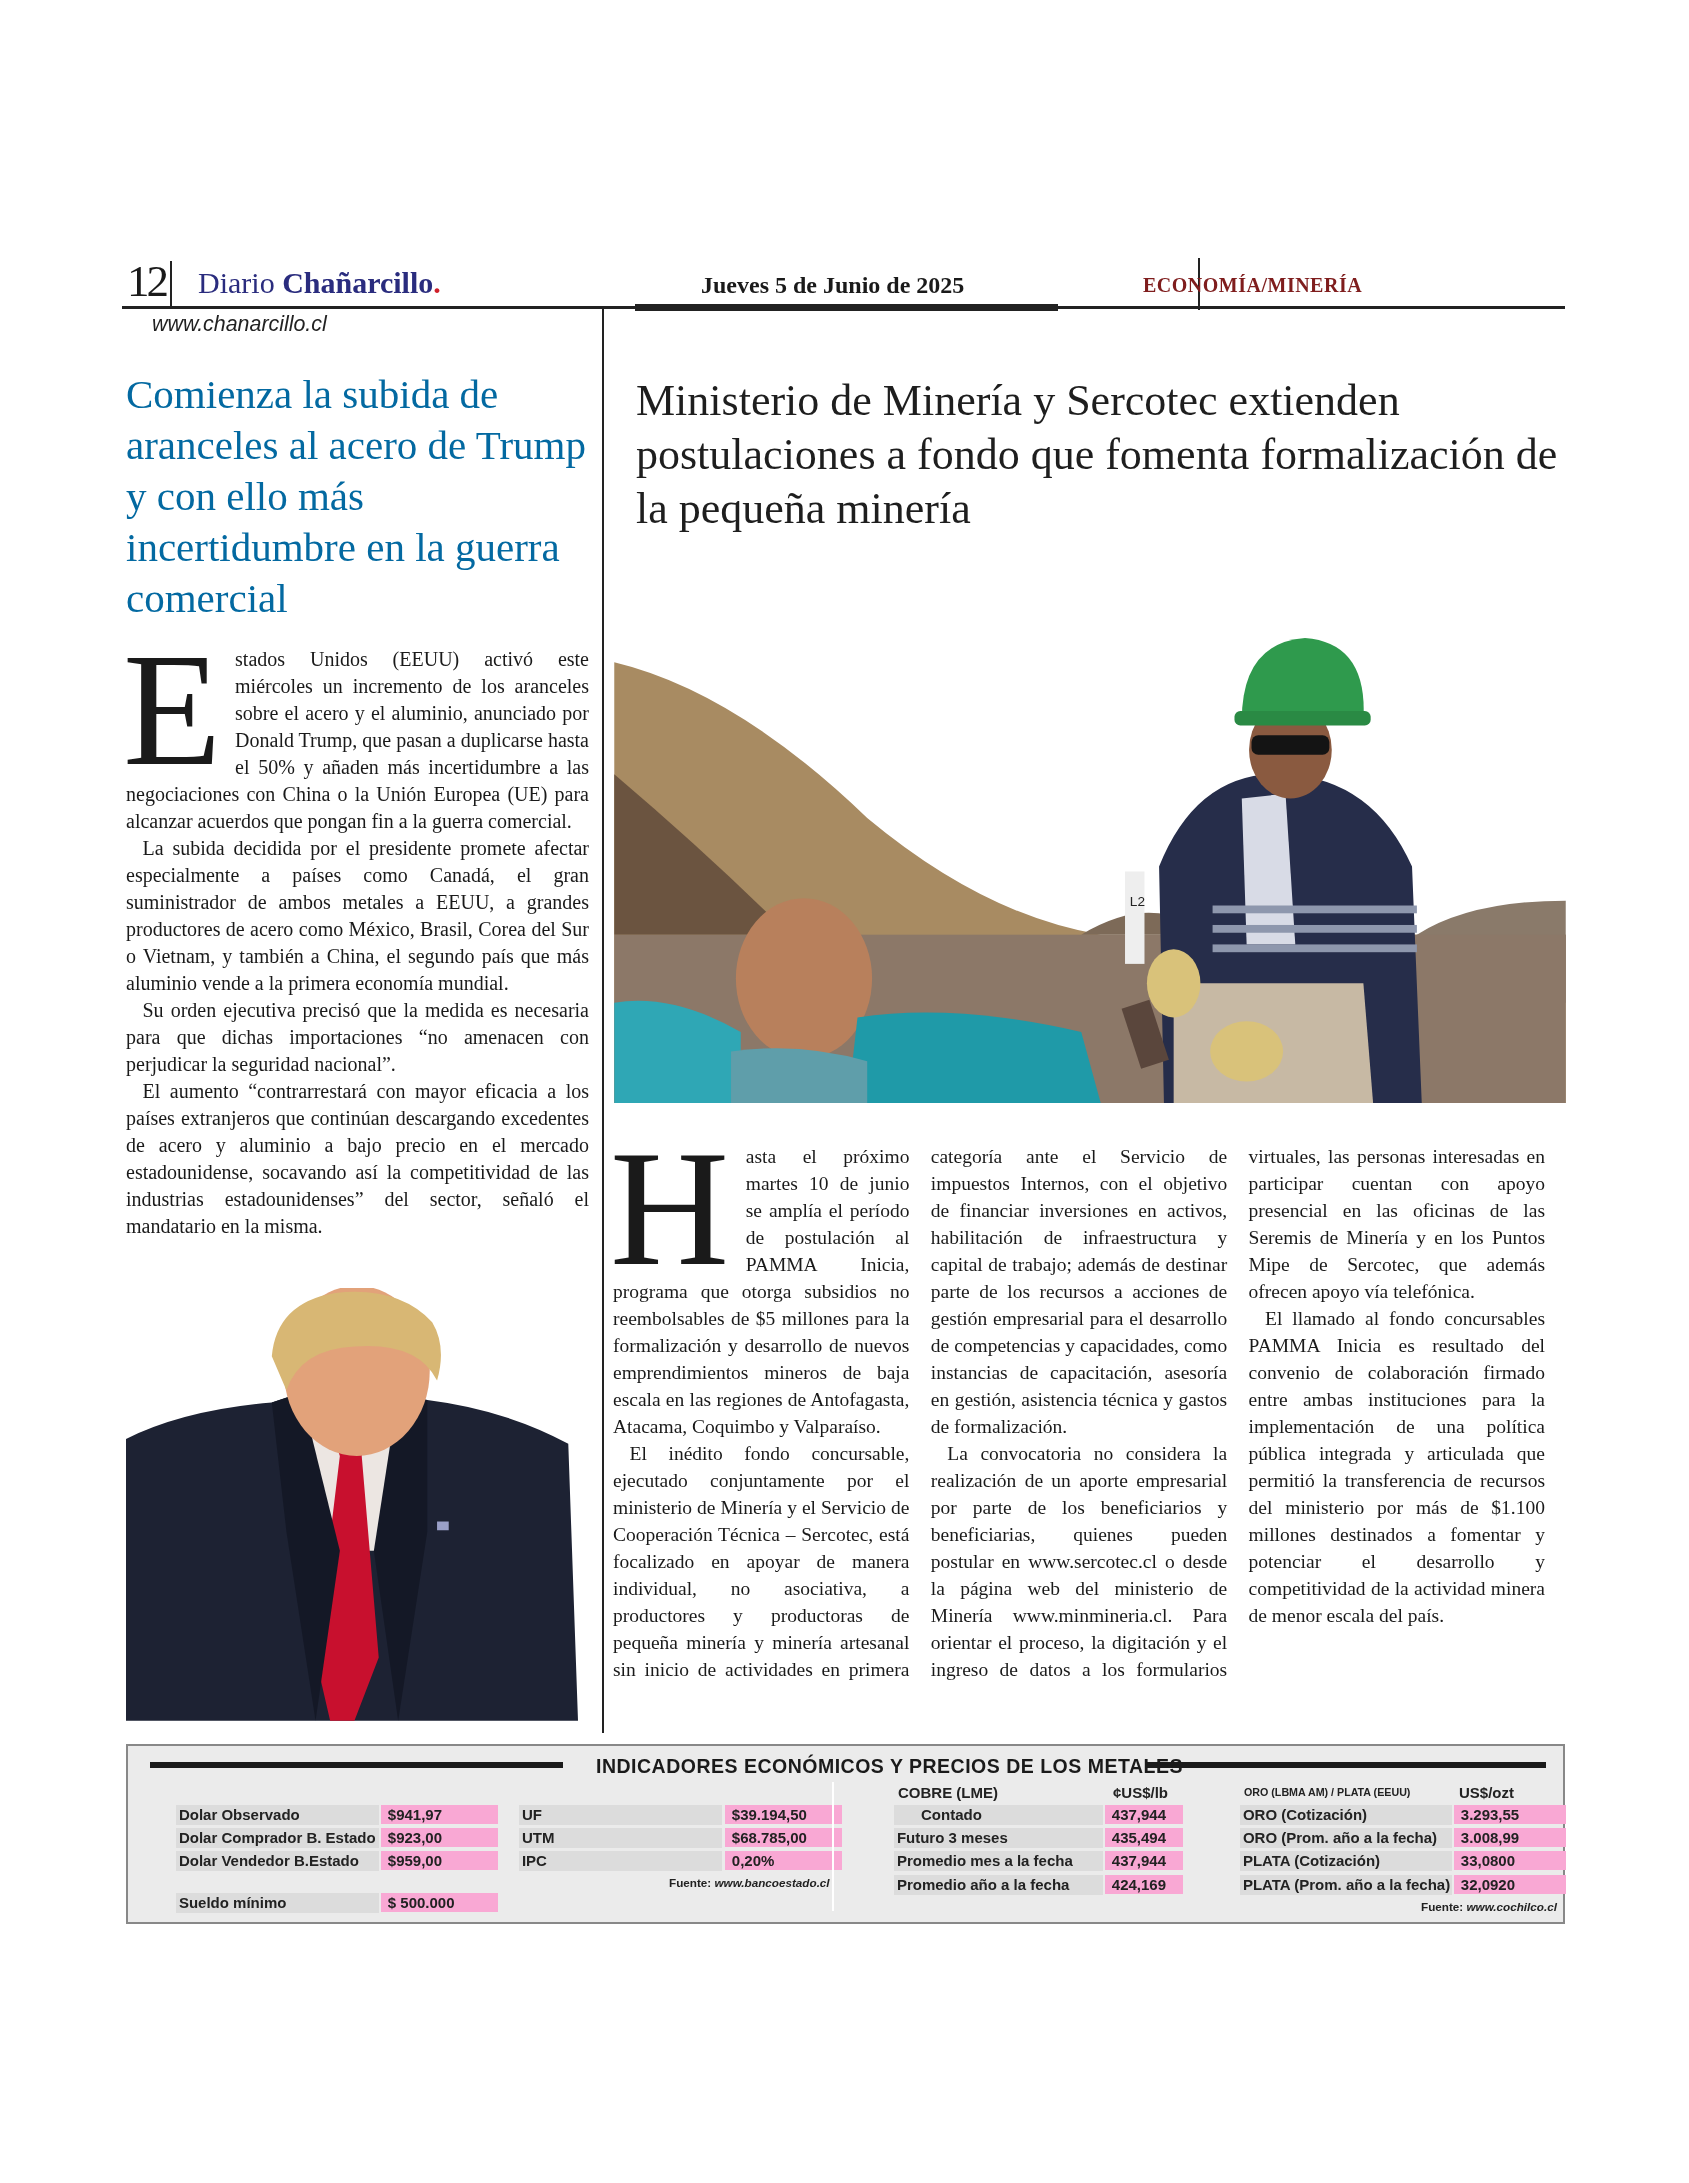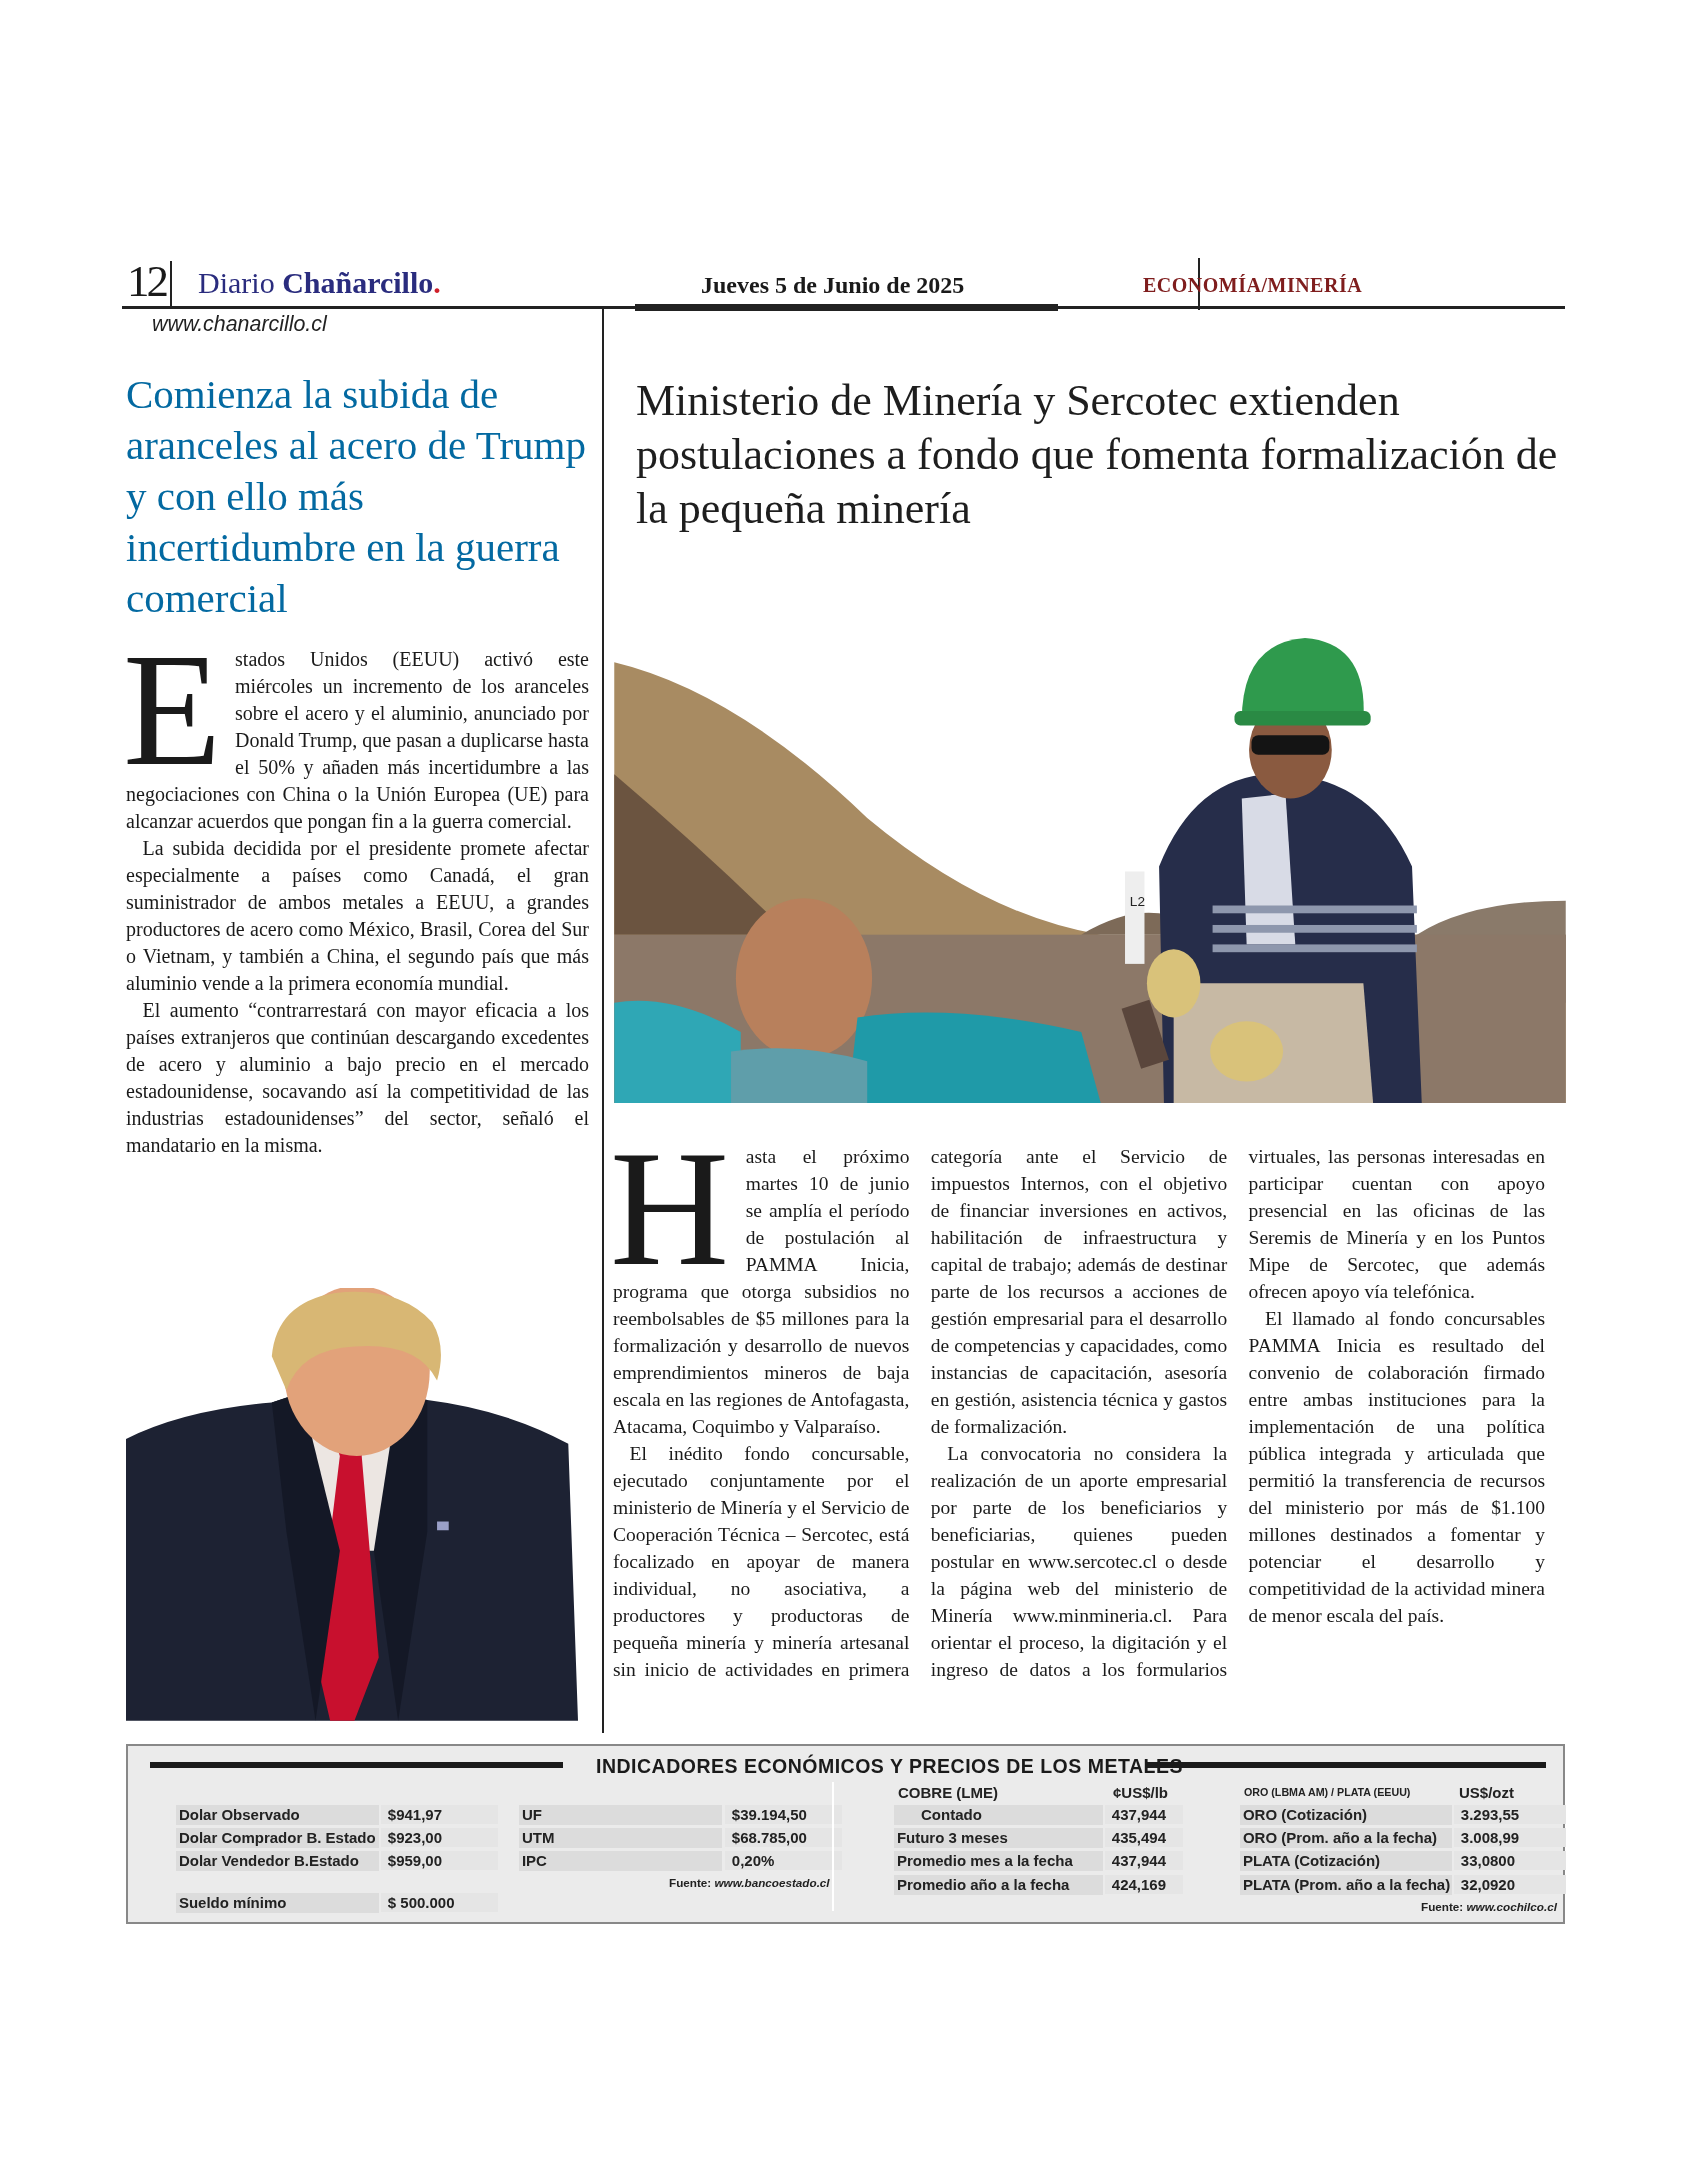--- a/index.html
+++ b/index.html
@@ -35,21 +35,21 @@
   .headline-right { left: 632px; top: 370px; width: 939px; font-size: 44px; line-height: 54px; color: #1e1e1e; }
   .mine-photo { left: 614px; top: 565px; width: 952px; height: 538px; overflow: hidden; }
   .body-mid { left: 613px; top: 1143px; width: 932px; height: 579px; column-count: 3; column-gap: 21.4px; font-size: 19.5px; line-height: 27px; text-align: justify; }
 
   
   .ind-box { left: 126px; top: 1744px; width: 1439px; height: 180px; background: #ebebeb; border: 2.9px solid #888; box-sizing: border-box; }
   .ind-title { left: 570px; top: 1755px; font-size: 19.5px; line-height: 23.4px; font-weight: bold; letter-spacing: 0.5px; white-space: nowrap; }
   .ind-rule-l { left: 150px; top: 1762px; width: 413px; height: 5.8px; background: #1a1a1a; }
   .ind-rule-r { left: 1147px; top: 1762px; width: 399px; height: 5.8px; background: #1a1a1a; }
   .cell-lbl { background: #dcdcdc; font-size: 15px; line-height: 19.5px; height: 19.5px; padding-left: 2.9px; box-sizing: border-box; white-space: nowrap; font-weight: bold; color: #222; }
-  .cell-val { background: #e5e5e5; font-size: 15px; line-height: 19.5px; height: 19px; padding-left: 6.8px; box-sizing: border-box; white-space: nowrap; font-weight: bold; color: #222; }
+  .cell-val { background: #f9a8d4; font-size: 15px; line-height: 19.5px; height: 19px; padding-left: 6.8px; box-sizing: border-box; white-space: nowrap; font-weight: bold; color: #222; }
   .hdr-lbl { font-size: 15px; line-height: 19.5px; font-weight: bold; white-space: nowrap; color: #222; }
   .hdr-small { font-size: 10.7px; line-height: 19.5px; font-weight: bold; white-space: nowrap; color: #222; }
   .src { font-size: 11.7px; line-height: 14.6px; font-weight: bold; white-space: nowrap; color: #222; }
   .src i { font-weight: bold; }
   .metal-bar { left: 832px; top: 1782px; width: 1.9px; height: 129px; background: #fff; }
 </style>
 </head>
 <body>
 
 <div class="abs serif page-num">12</div>
@@ -65,20 +65,21 @@
 <div class="abs rule-thick"></div>
 <div class="abs rule-right"></div>
 <div class="abs sans url">www.chanarcillo.cl</div>
 <div class="abs col-divider"></div>
 
 <h1 class="abs serif headline-left" style="margin:0;font-weight:normal;">Comienza la subida de aranceles al acero de Trump y con ello más incertidumbre en la guerra comercial</h1>
 <div class="abs serif body-left">
   <span class="dropcap serif">E</span>
   <p class="first">stados Unidos (EEUU) activó este miércoles un incremento de los aranceles sobre el acero y el aluminio, anunciado por Donald Trump, que pasan a duplicarse hasta el 50% y añaden más incertidumbre a las negociaciones con China o la Unión Europea (UE) para alcanzar acuerdos que pongan fin a la guerra comercial.</p>
   <p>La subida decidida por el presidente promete afectar especialmente a países como Canadá, el gran suministrador de ambos metales a EEUU, a grandes productores de acero como México, Brasil, Corea del Sur o Vietnam, y también a China, el segundo país que más aluminio vende a la primera economía mundial.</p>
+  <p>Su orden ejecutiva precisó que la medida es necesaria para que dichas importaciones “no amenacen con perjudicar la seguridad nacional”.</p>
   <p>El aumento “contrarrestará con mayor eficacia a los países extranjeros que continúan descargando excedentes de acero y aluminio a bajo precio en el mercado estadounidense, socavando así la competitividad de las industrias estadounidenses” del sector, señaló el mandatario en la misma.</p>
 </div>
 
 <div class="abs trump-photo">
   <svg width="452" height="433" viewBox="0 0 930 890">
     <rect width="930" height="890" fill="#ffffff"></rect>
 
     <path d="M0 310 Q120 250 300 235 L360 215 L620 230 Q780 250 910 320 L930 890 L0 890 Z" fill="#1d2233"></path>
 
     <path d="M360 225 L470 350 L580 235 L560 540 L380 540 Z" fill="#ece6e2"></path>

